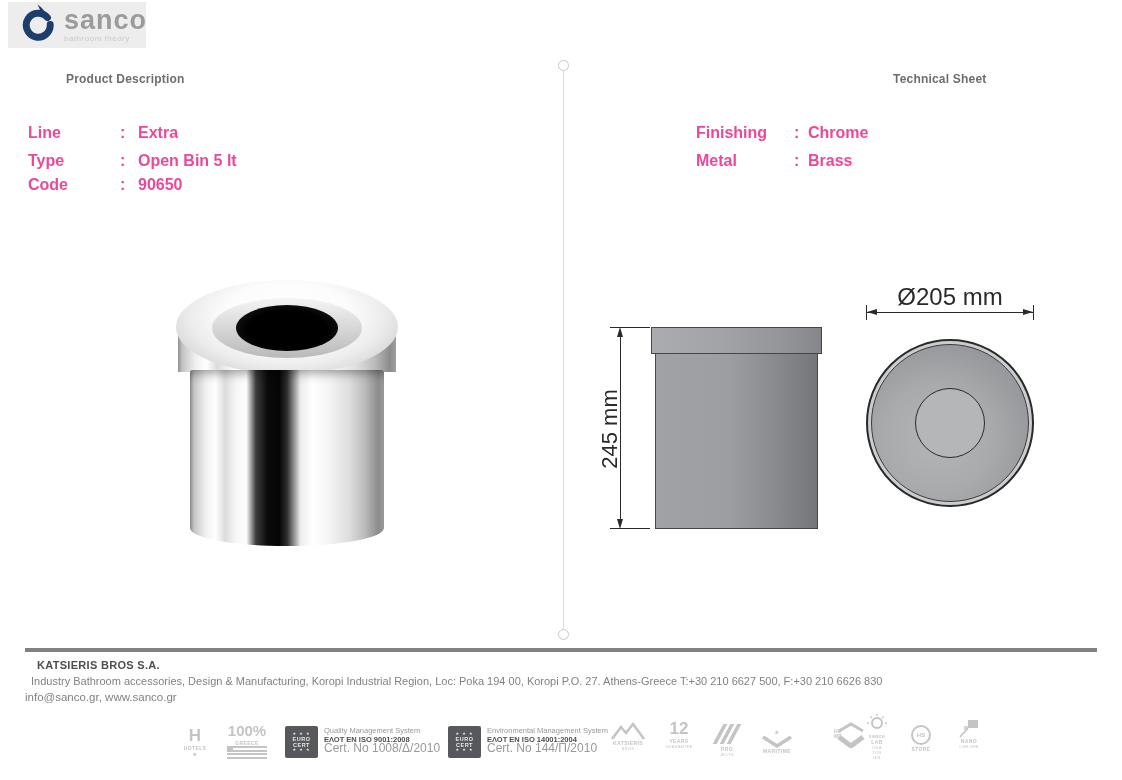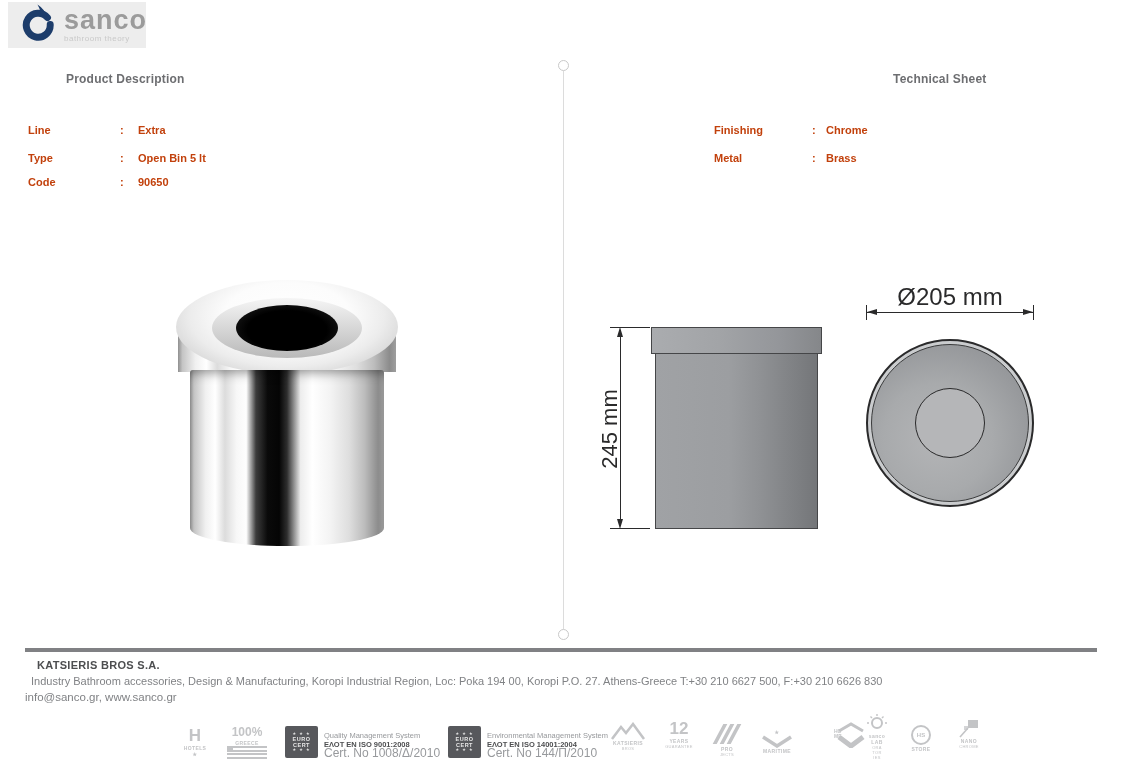--- a/index.html
+++ b/index.html
@@ -14,27 +14,27 @@
 
   
   .divider-line { position:absolute; left:563px; top:71px; width:1px; height:558px; background:#dcdcdc; }
   .divider-dot { position:absolute; width:11px; height:11px; border:1px solid #c9c9c9; border-radius:50%; background:#fff; left:558px; }
   .dot-top { top:60px; } .dot-bottom { top:629px; }
 
   
   .section-title { position:absolute; font-size:12px; font-weight:bold; color:#6d6e71; letter-spacing:0.2px; }
   .title-left { left:66px; top:72px; }
   .title-right { left:893px; top:72px; }
-  .field-row { position:absolute; height:16px; font-size:11px; font-weight:bold; color:#c2410c; }
+  .field-row { position:absolute; height:16px; font-size:16px; font-weight:bold; color:#ec4899; }
   .field-row .lbl { position:absolute; left:0; }
   .field-row .sep { position:absolute; }
   .field-row .val { position:absolute; }
   .lrow .lbl { left:0; } .lrow .sep { left:92px; } .lrow .val { left:110px; }
   .lrow { left:28px; width:300px; }
-  .rrow { left:714px; width:300px; }
+  .rrow { left:696px; width:300px; }
   .rrow .sep { left:98px; } .rrow .val { left:112px; }
 
   
   .bin { position:absolute; left:176px; top:280px; width:222px; height:272px; }
   .chrome {
     background:linear-gradient(90deg,#8f8f8f 0%,#c4c4c4 2%,#f0f0f0 8%,#ffffff 13%,#dcdcdc 18%,#f7f7f7 24%,#fefefe 29%,#3c3c3c 34%,#0a0a0a 40%,#050505 46%,#2e2e2e 50%,#ededed 57%,#ffffff 63%,#f4f4f4 72%,#dedede 82%,#bcbcbc 90%,#8c8c8c 97%,#9e9e9e 100%);
   }
   .bin-band { position:absolute; left:2px; top:46px; width:218px; height:46px; }
   .bin-rim { position:absolute; left:0; top:0; width:222px; height:94px; border-radius:50%;
     background:radial-gradient(ellipse at 50% 38%, #ffffff 0%, #fcfcfc 40%, #ececec 62%, #d8d8d8 78%, #c2c2c2 92%, #b2b2b2 100%); }
@@ -86,26 +86,26 @@
 
   
   .ic { position:absolute; color:#c3c4c6; text-align:center; font-weight:bold; }
   .ic .t5 { font-size:5px; letter-spacing:0.4px; display:block; line-height:6px; }
   .ic .t4 { font-size:4px; letter-spacing:0.3px; display:block; line-height:5px; font-weight:normal; }
   .ic svg { display:block; margin:0 auto; }
 
   .ic-hotels { left:178px; top:727px; width:34px; }
   .ic-hotels .hletter { font-size:17px; font-weight:bold; line-height:17px; color:#c3c4c6; }
   .ic-greece { left:227px; top:722px; width:40px; }
-  .ic-greece .pct { font-size:12px; line-height:10px; }
+  .ic-greece .pct { font-size:15px; line-height:10px; }
   .ic-greece .flag { margin:2px auto 0; width:22px; }
   .ic-greece .stripe { height:2px; background:#c3c4c6; margin-bottom:1.5px; position:relative; }
   .ic-greece .stripe:first-child::before { content:""; position:absolute; left:0; top:0; width:6px; height:5.5px; background:#c3c4c6; }
 
-  .cert-group { position:absolute; display:flex; align-items:flex-end; }
+  .cert-group { position:absolute; display:flex; align-items:flex-start; }
   .cg1 { left:285px; top:726px; } .cg2 { left:440px; top:726px;margin-left:8px; }
   .euro-badge { width:33px; height:32px; background:#57585c; border-radius:2px; color:#e8e8e8;
     display:flex; flex-direction:column; justify-content:center; align-items:center; flex-shrink:0; }
   .euro-badge .stars { font-size:4px; line-height:4px; letter-spacing:1px; }
   .euro-badge .bw { font-size:5.5px; font-weight:bold; line-height:6px; letter-spacing:0.5px; }
   .cert-text { margin-left:6px; text-align:left; }
   .cert-text .l1 { font-size:7.5px; color:#97999c; line-height:9px; display:block; }
   .cert-text .l2 { font-size:7.5px; color:#4d4e50; font-weight:bold; line-height:9px; display:block; }
   .cert-text .l3 { font-size:12px; color:#97999c; line-height:9px; display:block; }
 

